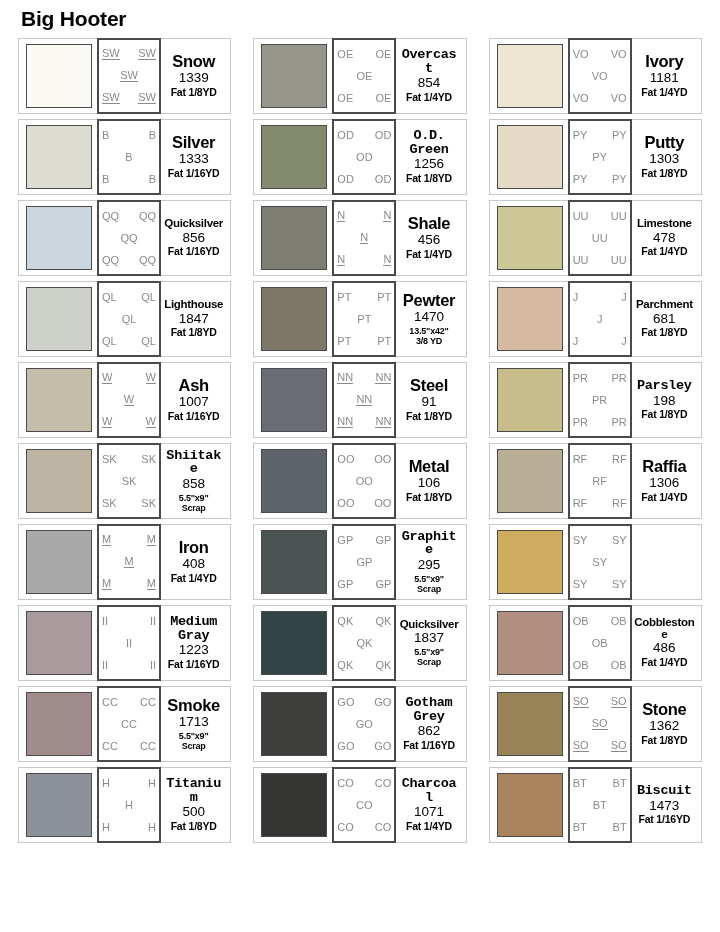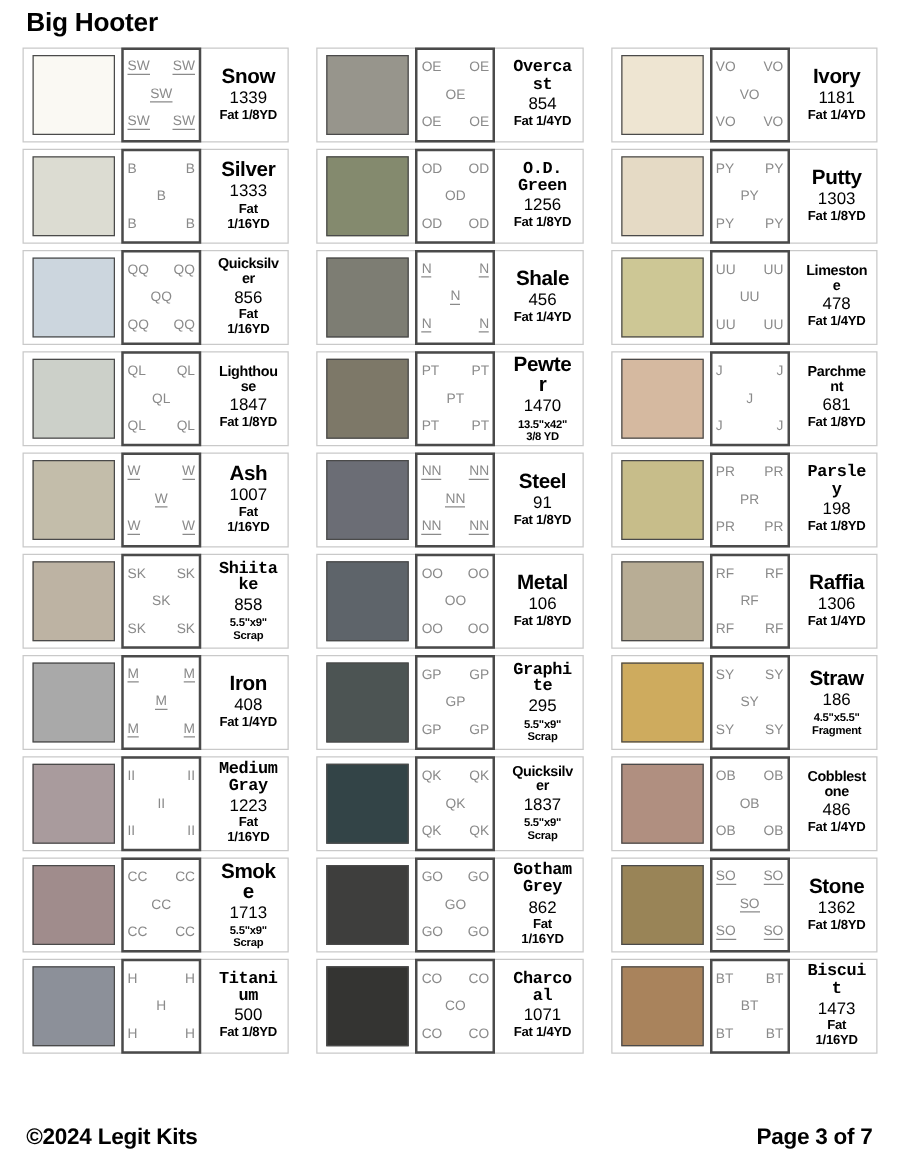--- a/index.html
+++ b/index.html
@@ -112,21 +112,21 @@
     padding-bottom: 0.5px;
   }
 
   .info {
     flex: 1 1 auto;
     min-width: 0;
     display: flex;
     flex-direction: column;
     align-items: center;
     justify-content: center;
-    padding-left: 12px;
+    padding-left: 2px;
     text-align: center;
   }
   .info-name {
     font-weight: bold;
     line-height: 1.02;
     letter-spacing: -0.3px;
     word-break: break-word;
   }
   .info-name.sz-lg { font-size: 16.5px; }
   .info-name.sz-md { font-size: 13.5px; font-family: Liberation Mono, monospace; }
@@ -735,26 +735,20 @@
               <span class="code">SY</span>
             </div>
             <div class="coderow center">
               <span class="code">SY</span>
             </div>
             <div class="coderow">
               <span class="code">SY</span>
               <span class="code">SY</span>
             </div>
           </div>
-          <div class="info">
-            <div class="info-name sz-lg">Straw</div>
-            <div class="info-num">186</div>
-            <div class="info-cut small">4.5"x5.5"</div>
-            <div class="info-cut small">Fragment</div>
-          </div>
         </div>
         <div class="card">
           <div class="swatch" style="background: rgb(176, 143, 128);"></div>
           <div class="codebox">
             <div class="coderow">
               <span class="code">OB</span>
               <span class="code">OB</span>
             </div>
             <div class="coderow center">
               <span class="code">OB</span>
@@ -808,18 +802,14 @@
           </div>
           <div class="info">
             <div class="info-name sz-md">Biscuit</div>
             <div class="info-num">1473</div>
             <div class="info-cut">Fat 1/16YD</div>
           </div>
         </div>
       </div>
     </div>
 
-  <div class="footer">
-    <div class="footer-left">©2024 Legit Kits</div>
-    <div class="footer-right">Page 3 of 7</div>
-  </div>
 
 </div>
 
 </body></html>

